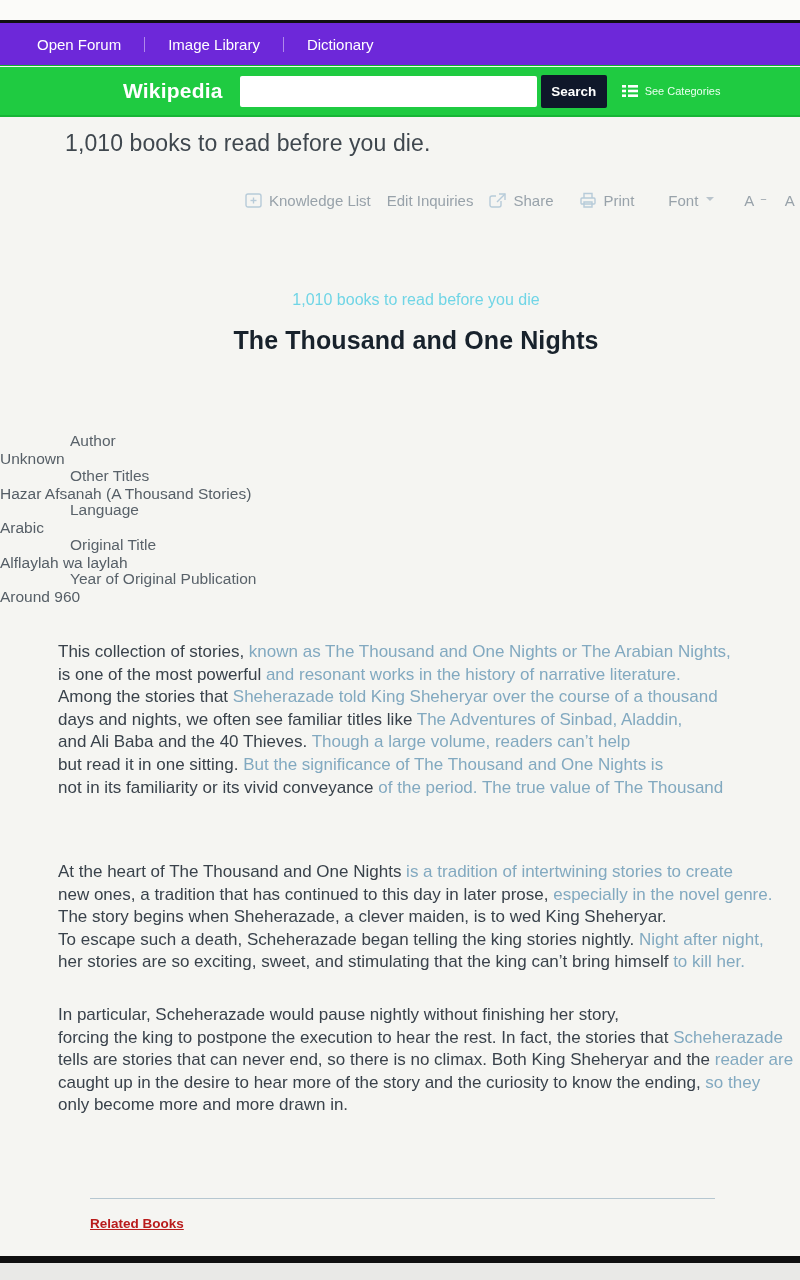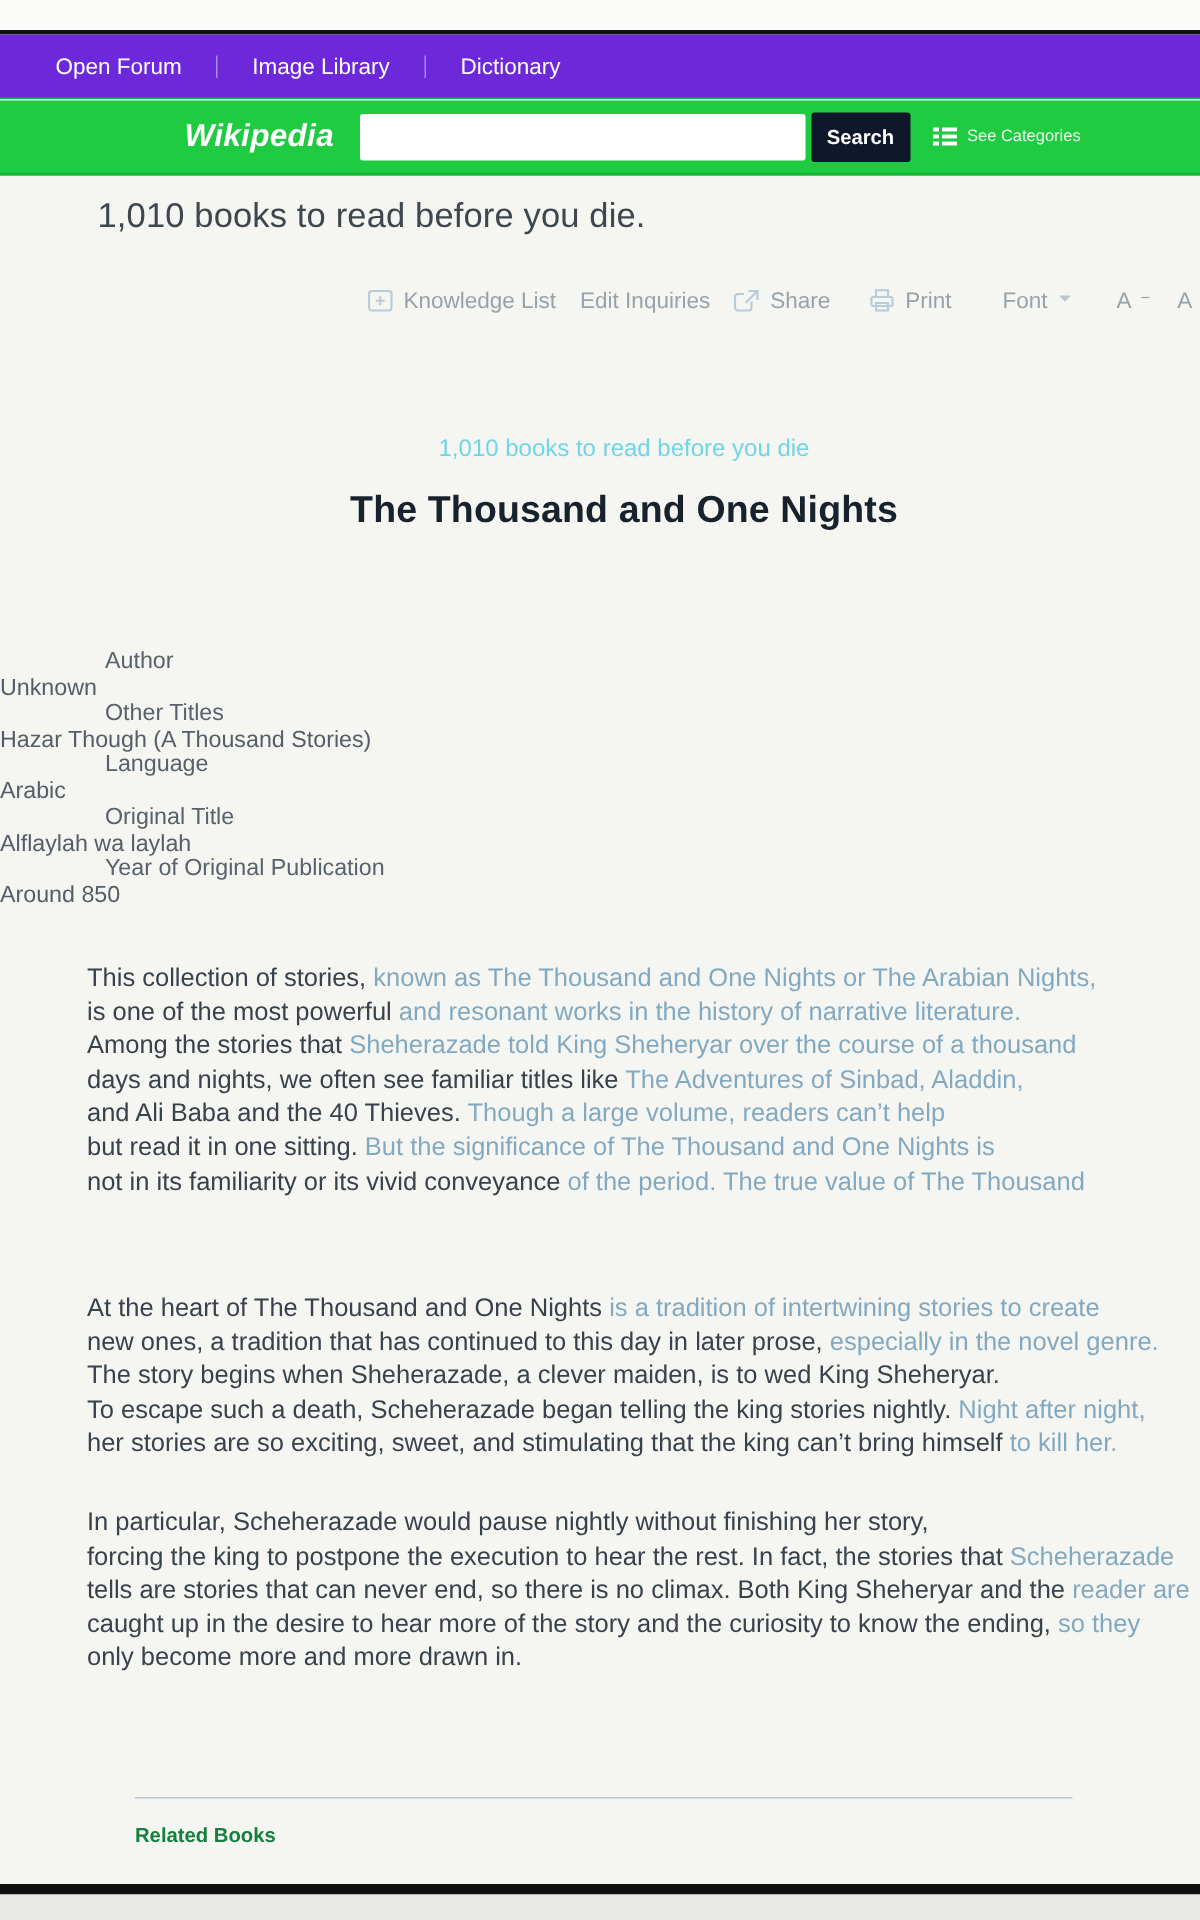--- a/index.html
+++ b/index.html
@@ -23,21 +23,21 @@
   }
   .nav-item{color:#ffffff;font-size:15px;text-decoration:none;cursor:pointer;white-space:nowrap;}
   .nav-divider{width:1px;height:15px;background:rgba(255,255,255,.45);display:inline-block;}
 
   
   .green-header{
     top:67px;left:0;width:800px;height:50px;background:#1fcb41;
     display:flex;align-items:center;box-sizing:border-box;
     border-bottom:2px solid #17b536;
   }
-  .logo{margin-left:123px;color:#fff;font-size:21px;font-weight:bold;letter-spacing:.2px;cursor:pointer;font-style:italic;}
+  .logo{margin-left:123px;color:#fff;font-size:21px;font-weight:bold;letter-spacing:.2px;cursor:pointer;}
   .search-input{
     margin-left:17px;width:281px;height:31px;border:none;outline:none;
     background:#ffffff;border-radius:2px;padding:0 8px;font-size:14px;color:#444;
   }
   .search-btn{
     margin-left:4px;width:66px;height:33px;border:none;cursor:pointer;
     background:#0f172a;color:#fff;font-size:13.5px;font-weight:bold;border-radius:2px;
     font-family:"Liberation Sans", sans-serif;
   }
   .cats{margin-left:15px;display:flex;align-items:center;gap:7px;cursor:pointer;}
@@ -78,21 +78,21 @@
 
   
   .para{left:58px;width:712px;font-size:17px;}
   .pline{line-height:22.6px;white-space:nowrap;}
   .seg-d{color:#39424b;text-align:center;}
   .seg-b{color:#82a9c0;}
   #p1{top:641px;} #p2{top:861px;} #p3{top:1004px;}
 
   
   .divider-line{top:1198px;left:90px;width:625px;height:1px;background:#b6c7d1;}
-  .related{top:1216px;left:90px;font-size:13.5px;font-weight:bold;color:#15803d;}
+  .related{top:1216px;left:90px;font-size:13.5px;font-weight:bold;color:#b91c1c;text-decoration:underline;}
   .bottom-black{top:1256px;left:0;width:800px;height:7px;background:#101010;}
   .bottom-gray{top:1263px;left:0;width:800px;height:17px;background:#e9e9e7;}
 </style>
 </head>
 <body>
 
 <div class="abs top-white"></div>
 <div class="abs top-black"></div>
 
 <nav class="abs green-nav" id="topnav">
@@ -184,33 +184,33 @@
   <div class="article-title">The Thousand and One Nights</div>
 </div>
 
 <div class="abs infobox" id="infobox">
     <div class="ib-row">
       <div class="ib-label">Author</div>
       <div class="ib-value">Unknown</div>
     </div>
     <div class="ib-row">
       <div class="ib-label">Other Titles</div>
-      <div class="ib-value">Hazar Though (A Thousand Stories)</div>
+      <div class="ib-value">Hazar Afsanah (A Thousand Stories)</div>
     </div>
     <div class="ib-row">
       <div class="ib-label">Language</div>
       <div class="ib-value">Arabic</div>
     </div>
     <div class="ib-row">
       <div class="ib-label">Original Title</div>
       <div class="ib-value">Alflaylah wa laylah</div>
     </div>
     <div class="ib-row">
       <div class="ib-label">Year of Original Publication</div>
-      <div class="ib-value">Around 850</div>
+      <div class="ib-value">Around 960</div>
     </div>
   </div>
 
 <div class="abs para" id="p1">
     <div class="pline"><span class="seg-d">This collection of stories, </span><span class="seg-b">known as The Thousand and One Nights or The Arabian Nights,</span></div>
     <div class="pline"><span class="seg-d">is one of the most powerful </span><span class="seg-b">and resonant works in the history of narrative literature.</span></div>
     <div class="pline"><span class="seg-d">Among the stories that </span><span class="seg-b">Sheherazade told King Sheheryar over the course of a thousand</span></div>
     <div class="pline"><span class="seg-d">days and nights, we often see familiar titles like </span><span class="seg-b">The Adventures of Sinbad, Aladdin,</span></div>
     <div class="pline"><span class="seg-d">and Ali Baba and the 40 Thieves. </span><span class="seg-b">Though a large volume, readers can’t help</span></div>
     <div class="pline"><span class="seg-d">but read it in one sitting. </span><span class="seg-b">But the significance of The Thousand and One Nights is</span></div>

